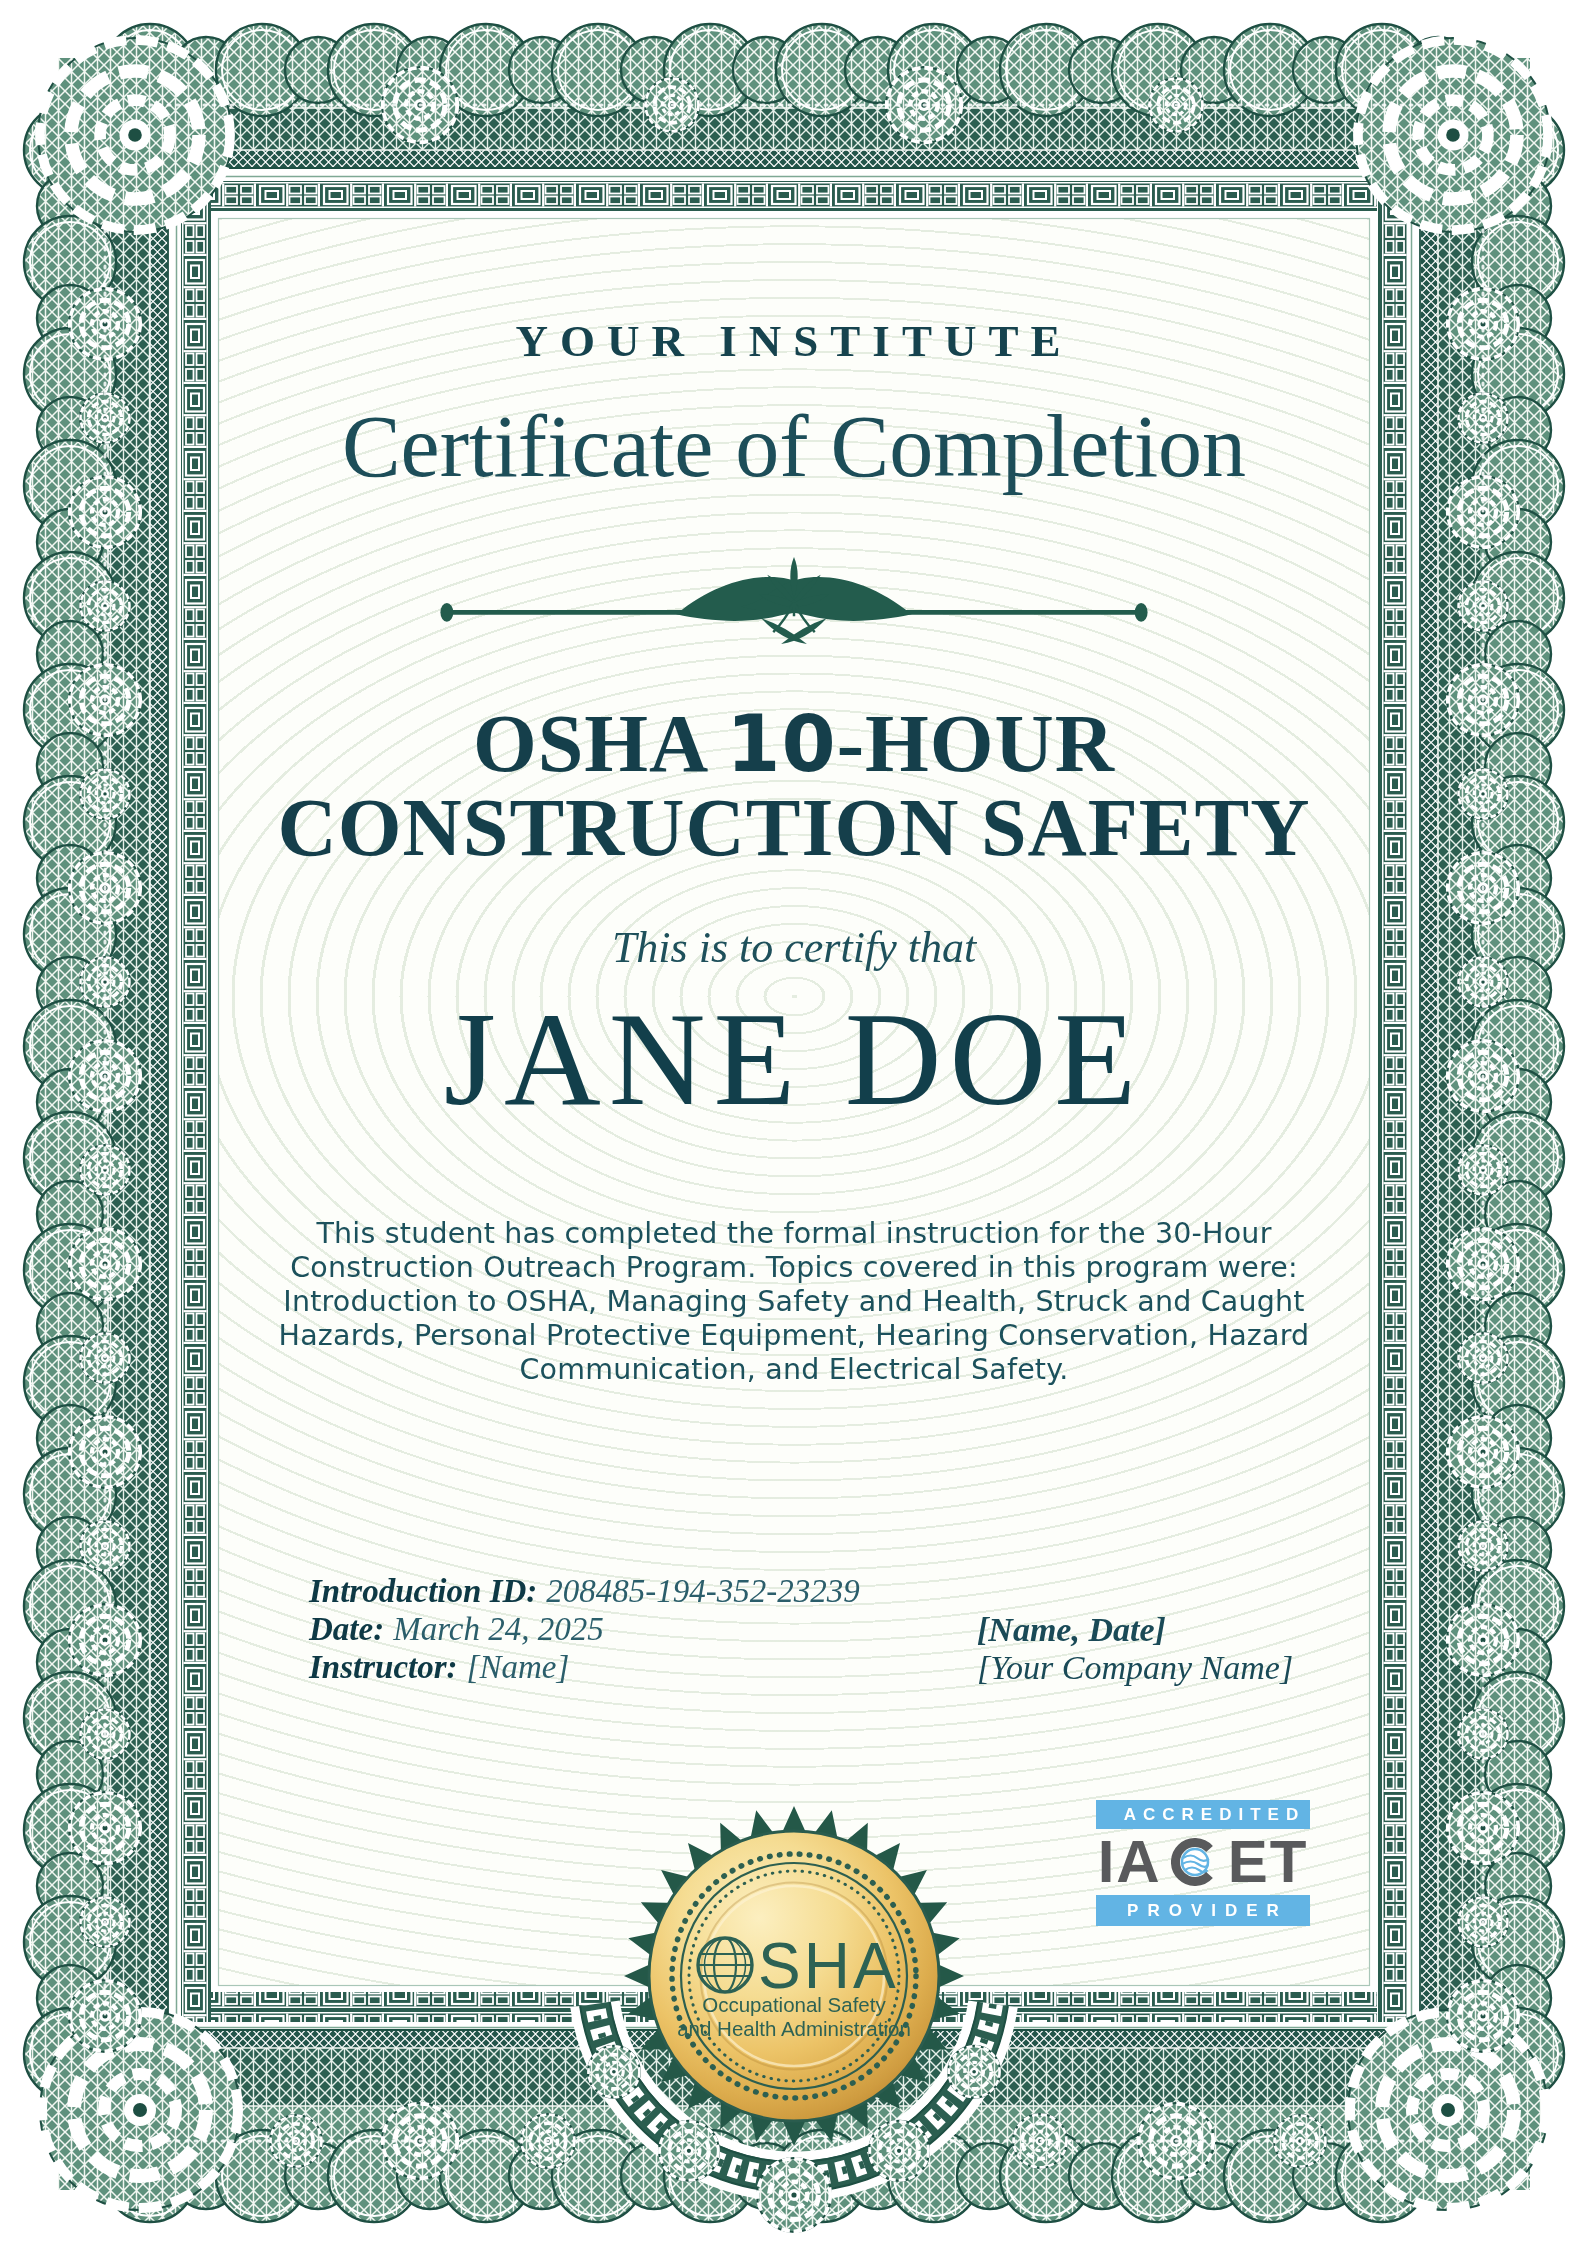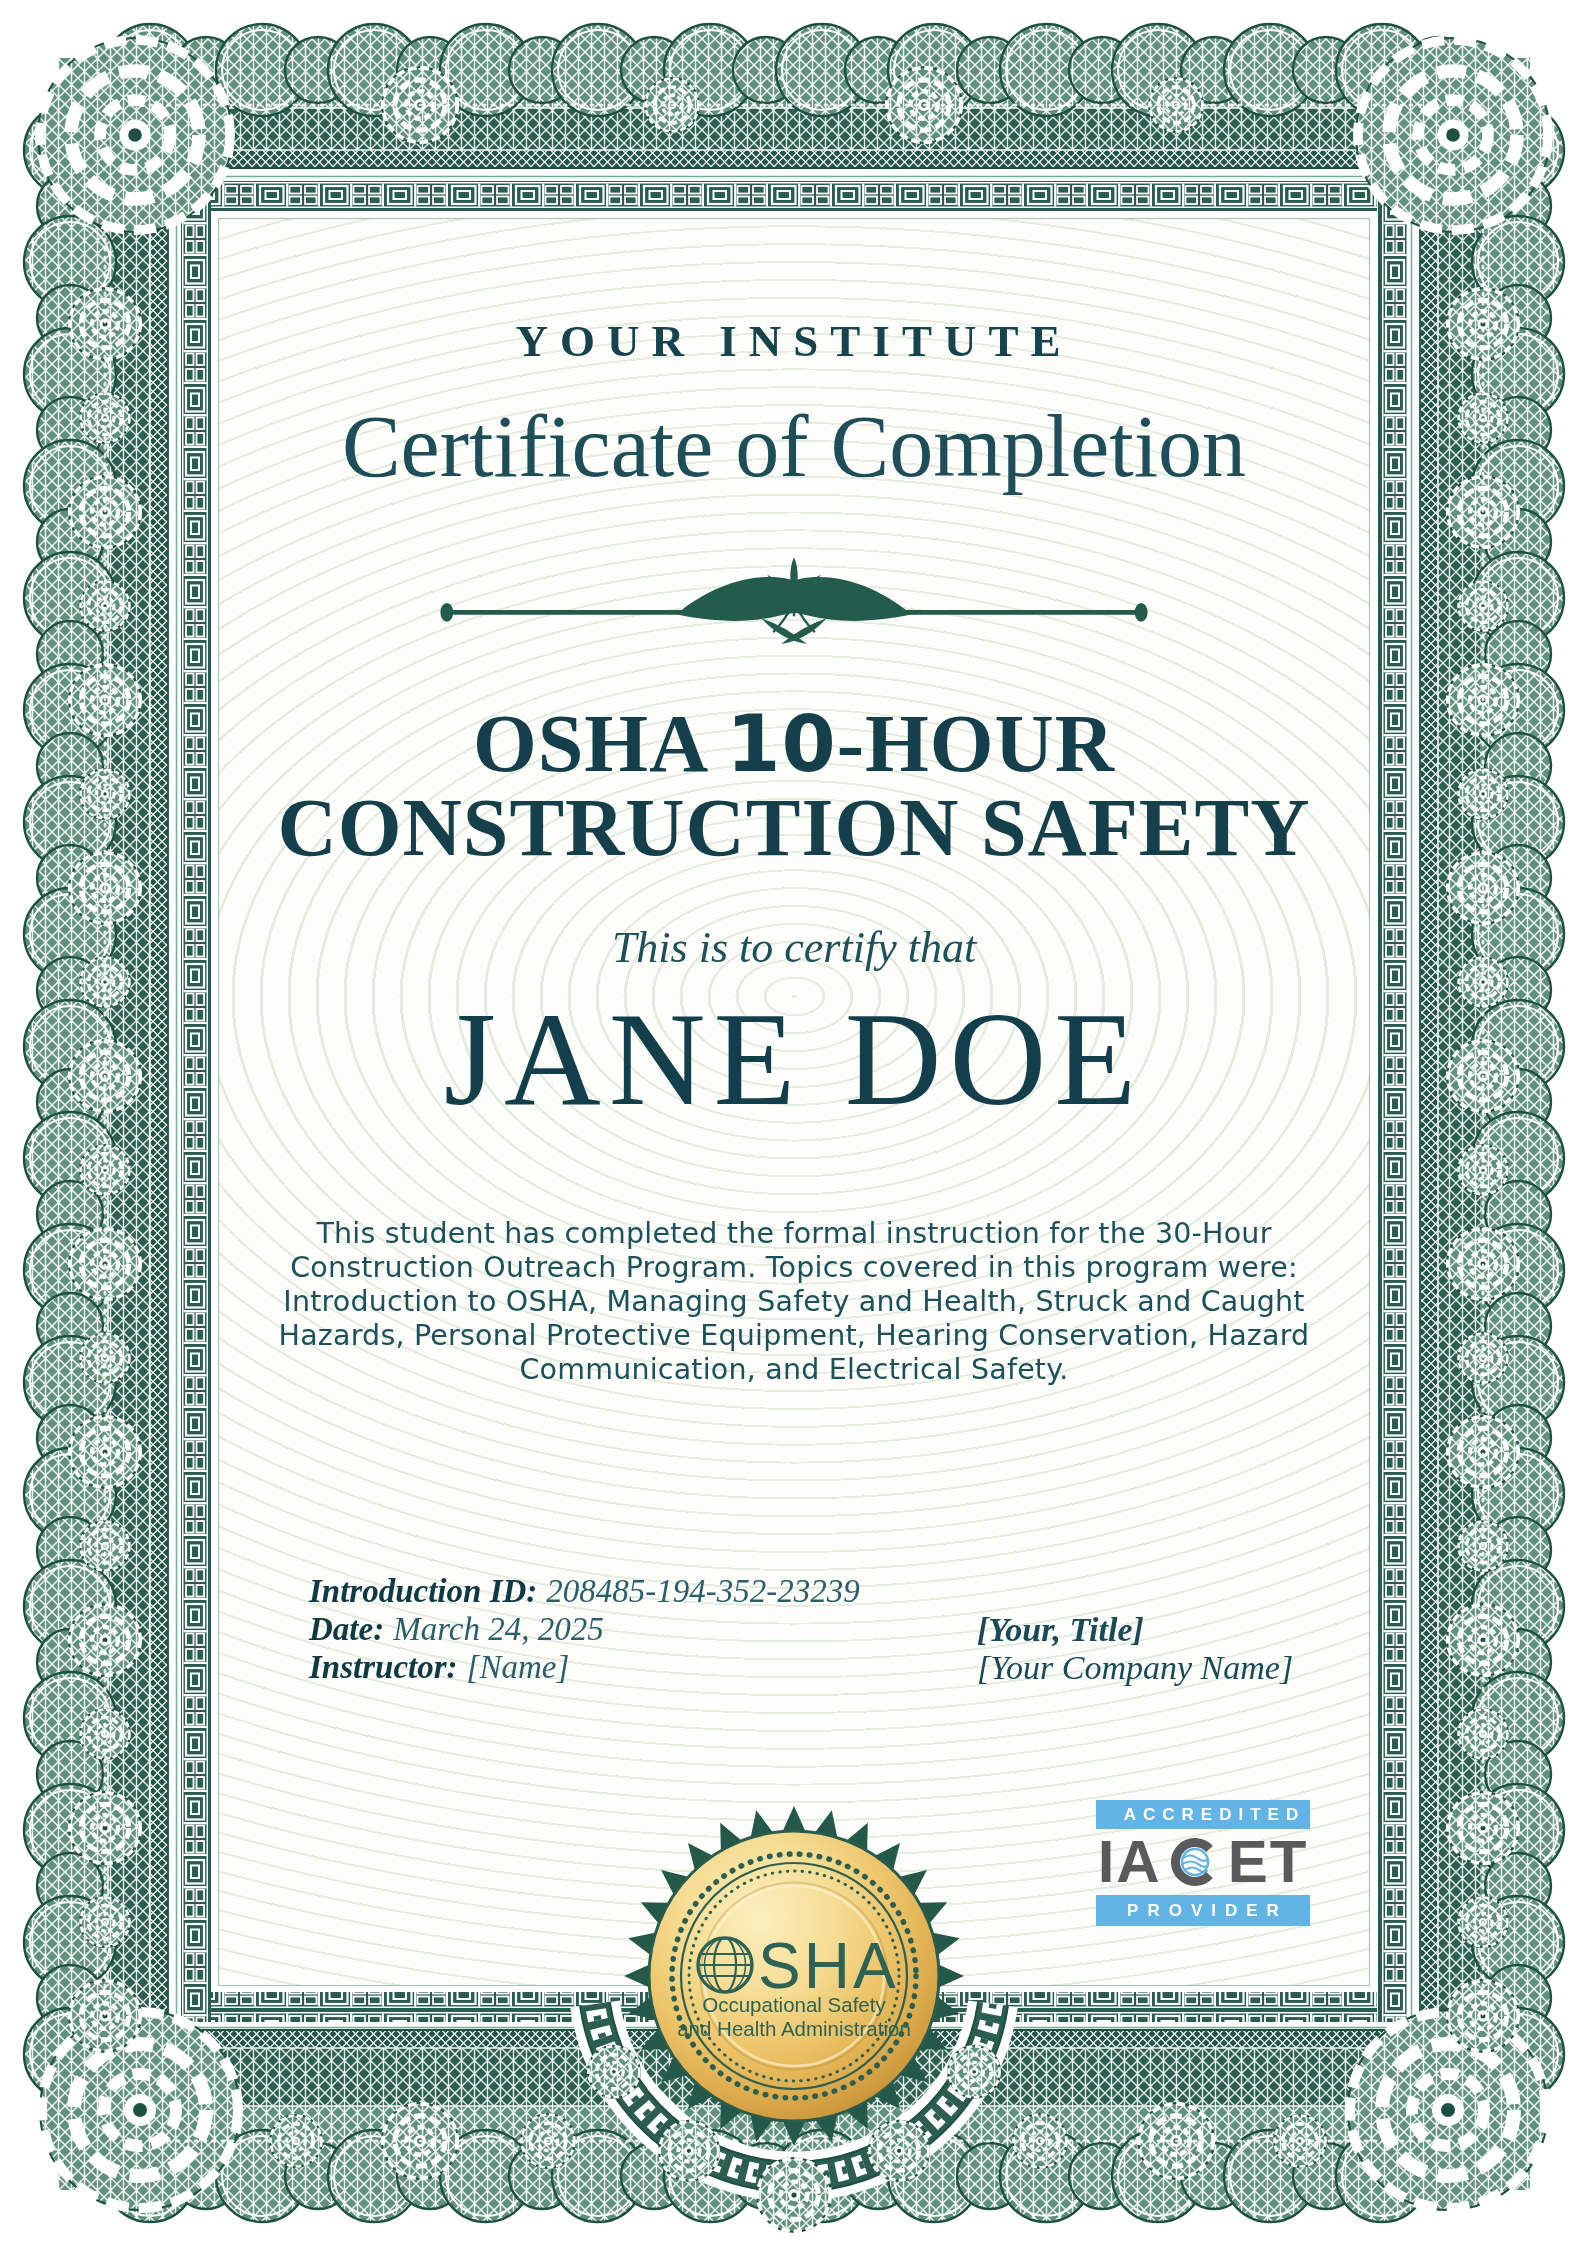--- a/index.html
+++ b/index.html
@@ -718,21 +718,21 @@
 
     <p class="body-text">This student has completed the formal instruction for the 30-Hour Construction Outreach Program. Topics covered in this program were: Introduction to OSHA, Managing Safety and Health, Struck and Caught Hazards, Personal Protective Equipment, Hearing Conservation, Hazard Communication, and Electrical Safety.</p>
 
     <div class="fields">
       <div><span class="lbl">Introduction ID:</span><span class="val">208485-194-352-23239</span></div>
       <div><span class="lbl">Date:</span><span class="val">March 24, 2025</span></div>
       <div><span class="lbl">Instructor:</span><span class="val">[Name]</span></div>
     </div>
 
     <div class="signature">
-      <div class="s1">[Your, Title]</div>
+      <div class="s1">[Name, Date]</div>
       <div>[Your Company Name]</div>
     </div>
 
     <div class="iacet" aria-label="IACET">
       <div class="bar">ACCREDITED</div>
       <div class="word">
         <span>IA</span>
         <svg width="48" height="48" viewBox="0 0 48 48">
           <circle cx="24" cy="24" r="13" fill="#ffffff" stroke="#62b4e4" stroke-width="2.5"></circle>
           <path d="M12 20 Q20 15 26 20 T38 21 M11 26 Q20 21 27 26 T37 27 M14 32 Q21 27 28 32 T36 32" stroke="#62b4e4" stroke-width="2.2" fill="none"></path>

